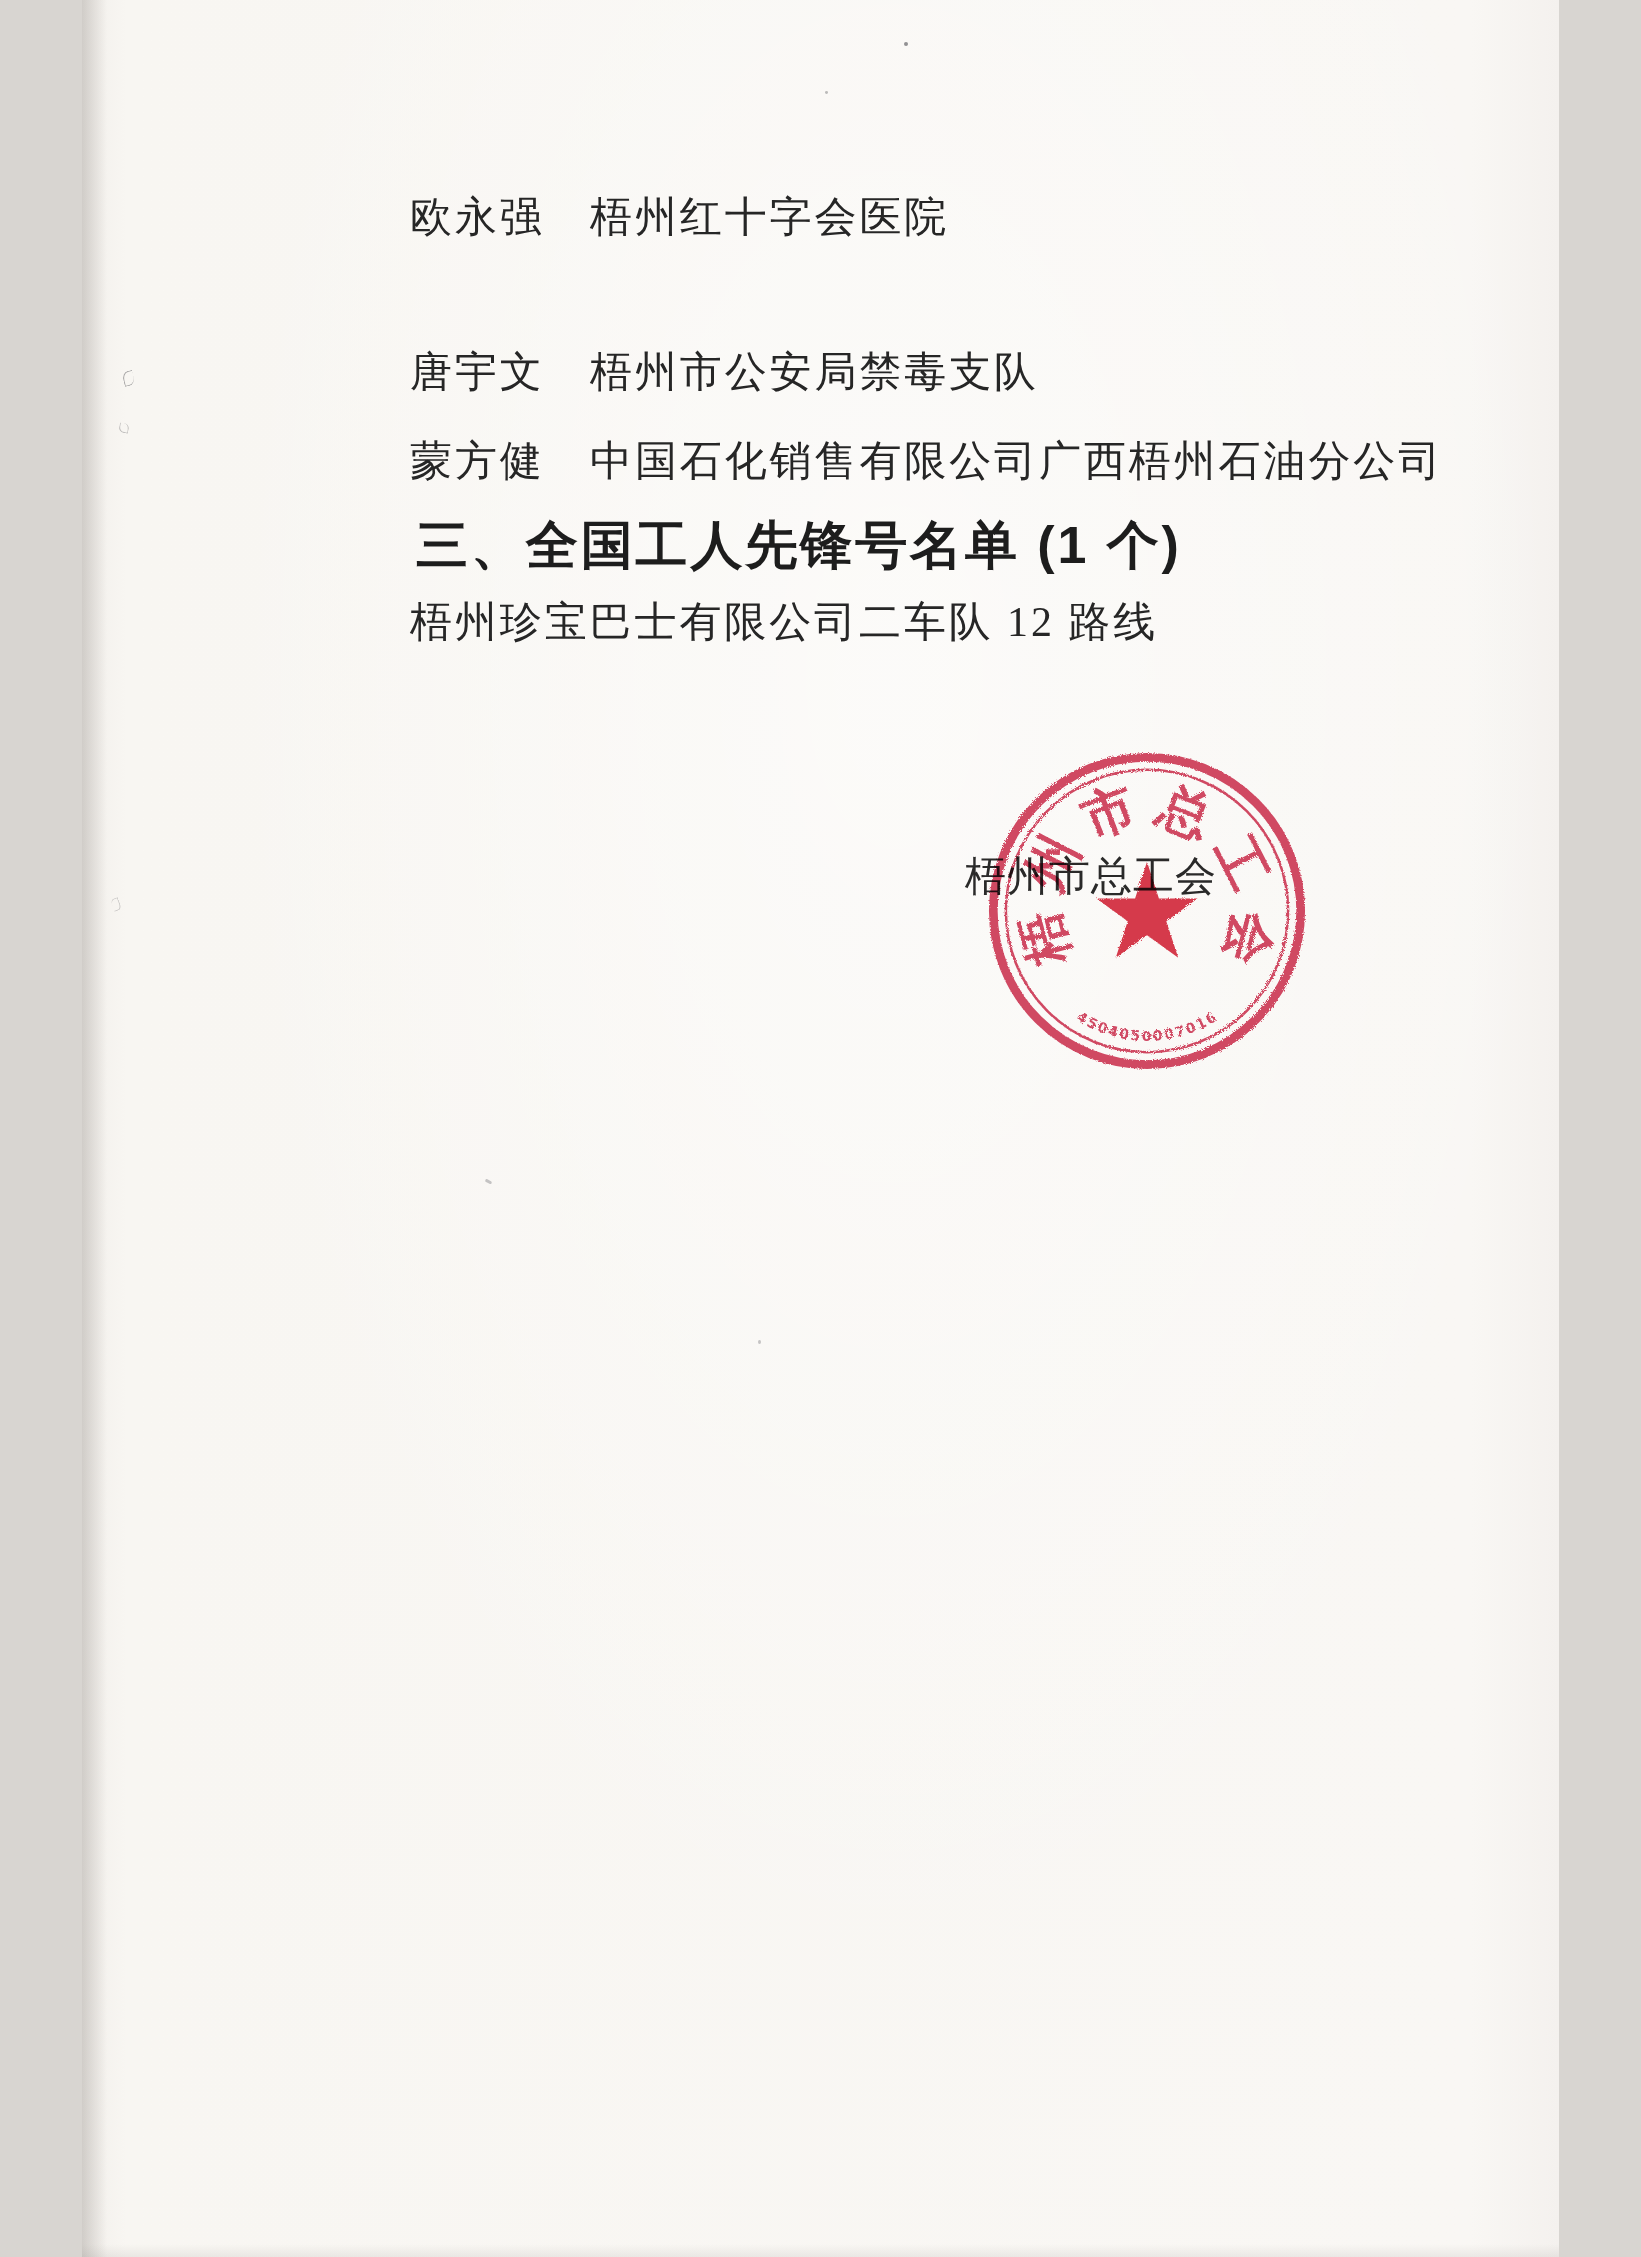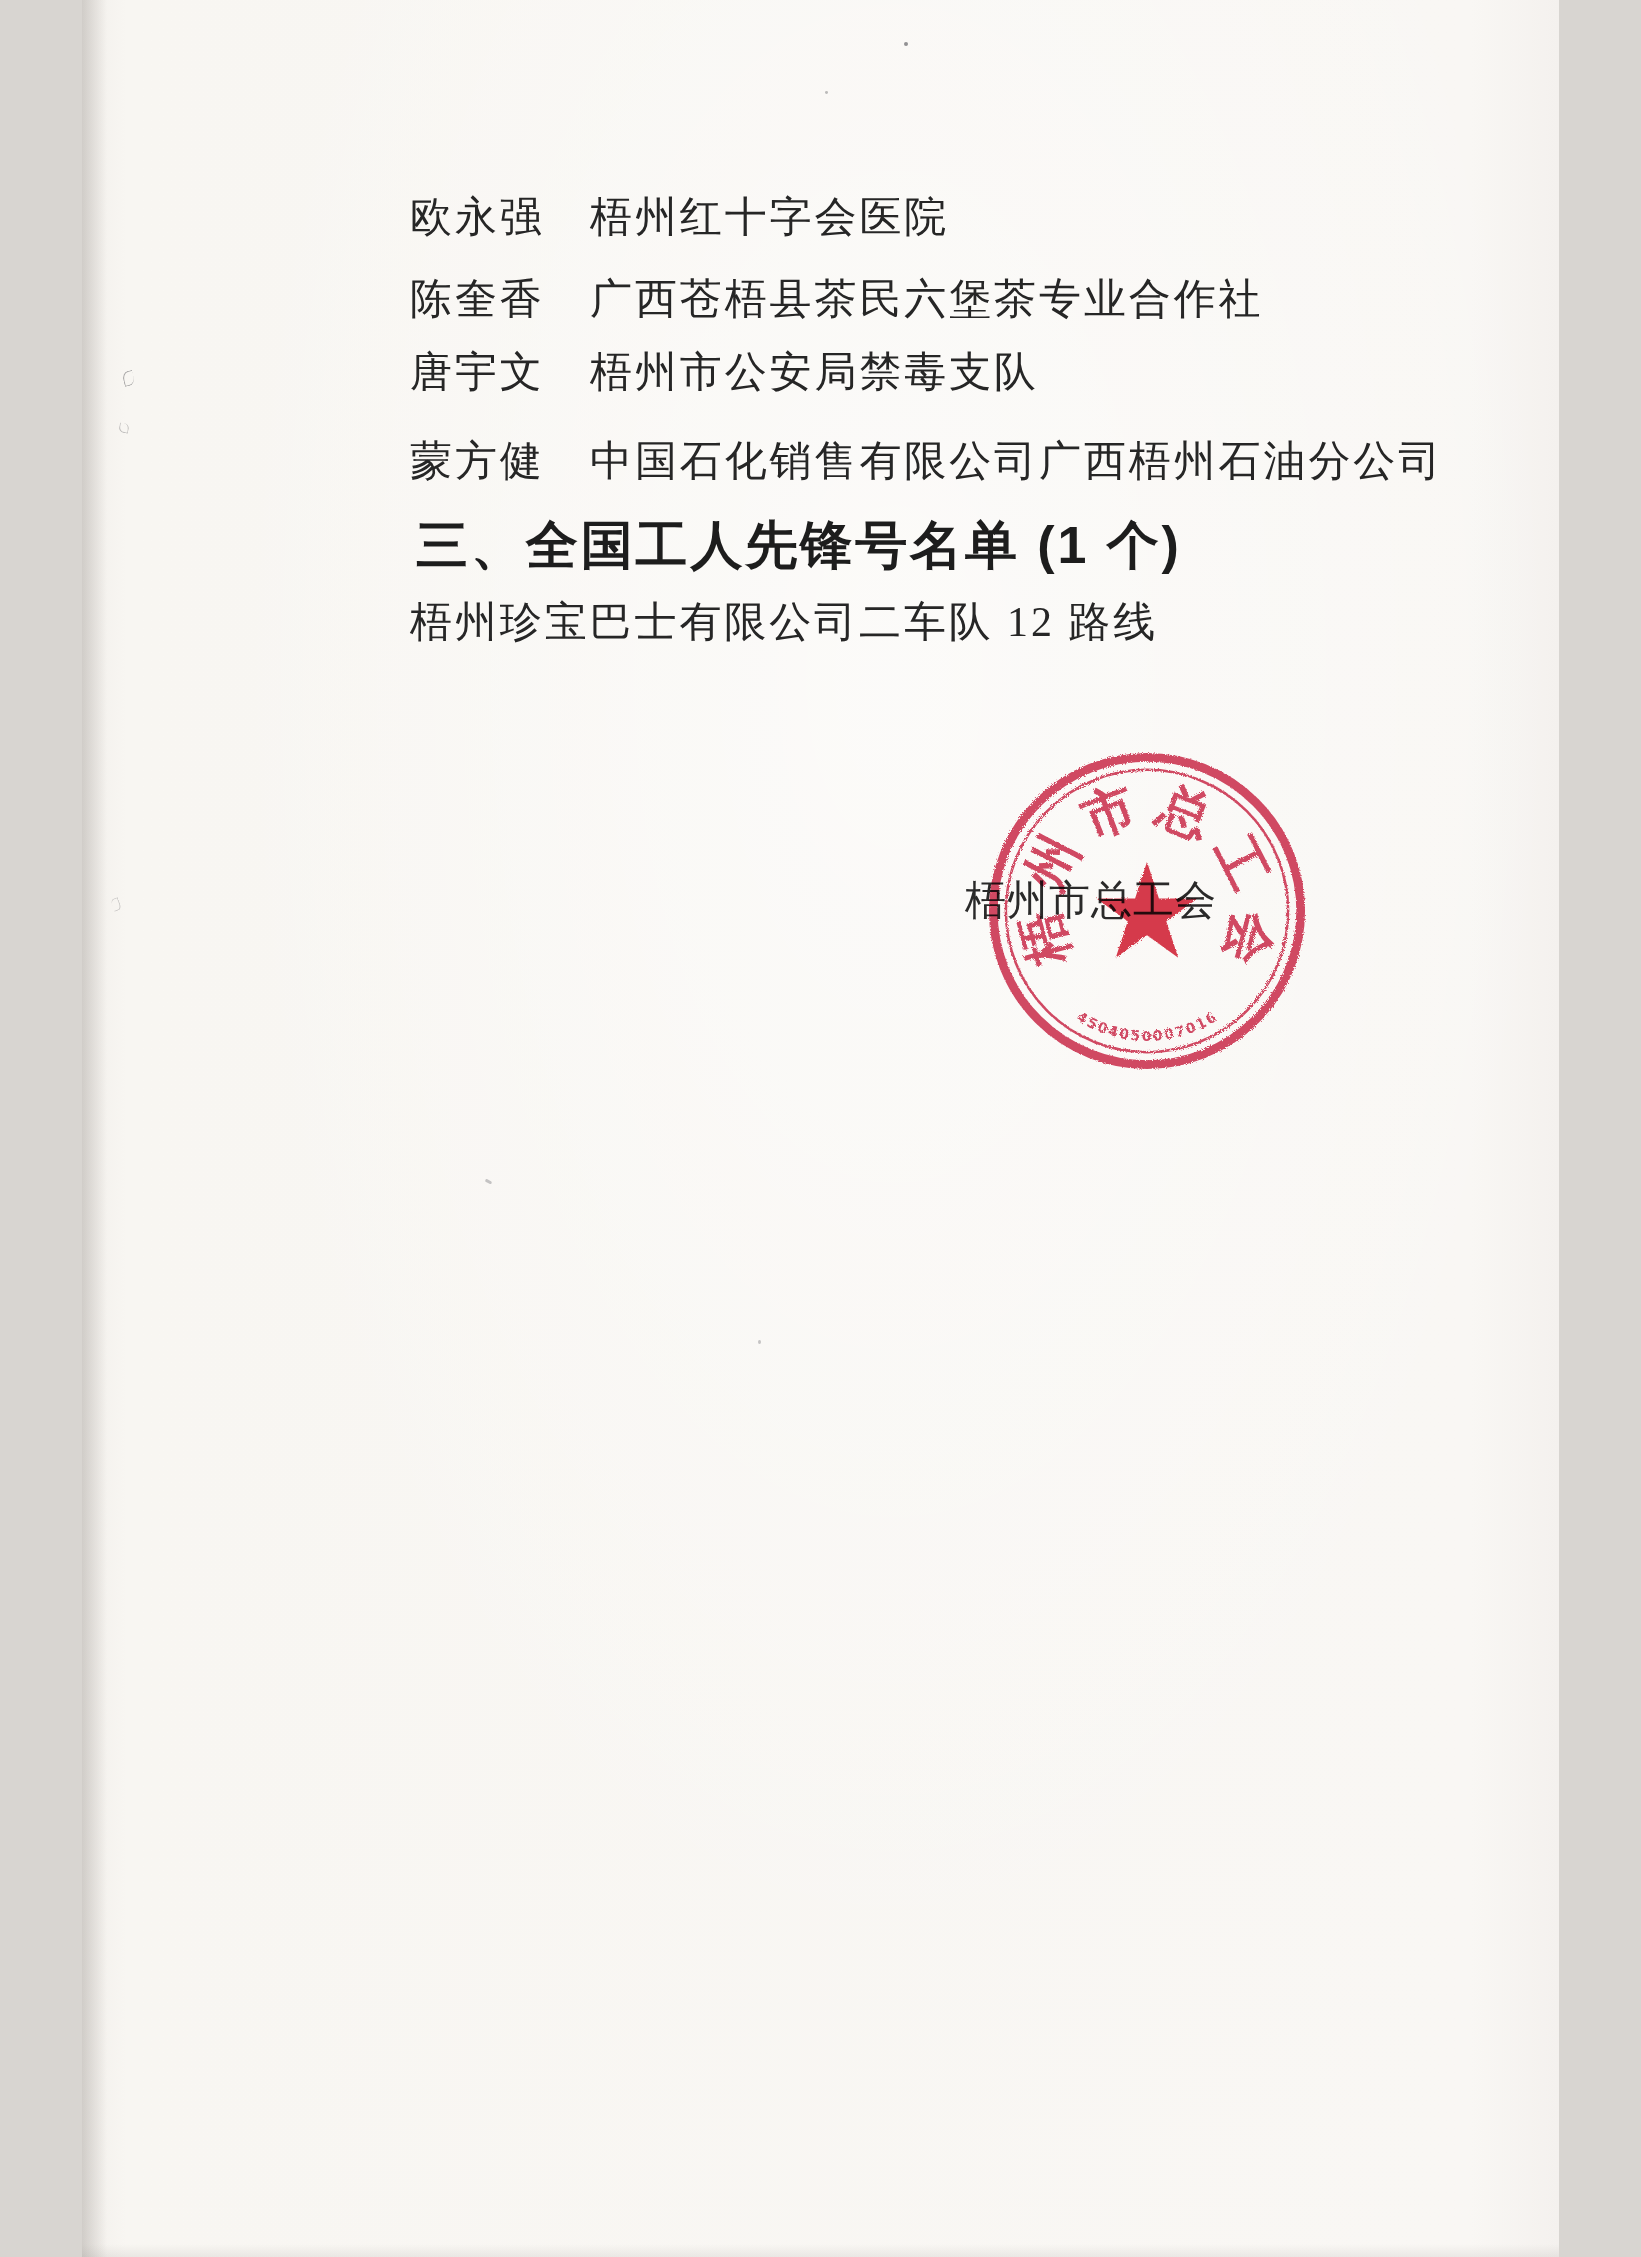--- a/index.html
+++ b/index.html
@@ -51,21 +51,21 @@
   }
   .seal-digit{
     fill:var(--seal-color,#cd3a57);
     font-family:"DejaVu Sans","Liberation Sans",sans-serif;
     font-weight:600;font-size:14.5px;letter-spacing:1px;
   }
   .seal-star{fill:var(--seal-star,#d22c3e);}
 
   
   .issuer{
-    position:absolute;left:883px;top:880px;
+    position:absolute;left:883px;top:856px;
     font-size:41px;letter-spacing:1px;line-height:1;white-space:nowrap;
     color:#2a2a2a;mix-blend-mode:multiply;
   }
 
   
   .edge-left{position:absolute;left:0;top:0;bottom:0;width:25px;
     background:linear-gradient(90deg, rgba(130,125,120,.30), rgba(130,125,120,0));}
   .edge-bottom{position:absolute;left:0;right:0;bottom:0;height:13.5px;
     background:linear-gradient(0deg, rgba(130,125,120,.12), rgba(130,125,120,0));}
   .streak-band{position:absolute;top:0;bottom:0;left:1501px;width:87px;
@@ -97,23 +97,20 @@
   <div class="speck sp1"></div>
   <div class="speck sp2"></div>
   <div class="speck sp3"></div>
   <div class="speck sp4"></div>
   <div class="scribble sc1"></div>
   <div class="scribble sc2"></div>
   <div class="scribble sc3"></div>
 
   <div class="row r1">
     <span class="name">欧永强</span><span class="org">梧州红十字会医院</span>
-  </div>
-  <div class="row r2">
-    <span class="name">陈奎香</span><span class="org">广西苍梧县茶民六堡茶专业合作社</span>
   </div>
   <div class="row r3">
     <span class="name">唐宇文</span><span class="org">梧州市公安局禁毒支队</span>
   </div>
   <div class="row r4">
     <span class="name">蒙方健</span><span class="org">中国石化销售有限公司广西梧州石油分公司</span>
   </div>
 
   <div class="heading h1">三、全国工人先锋号名单 (1 个)</div>
   <div class="item-line l6">梧州珍宝巴士有限公司二车队 12 路线</div>

